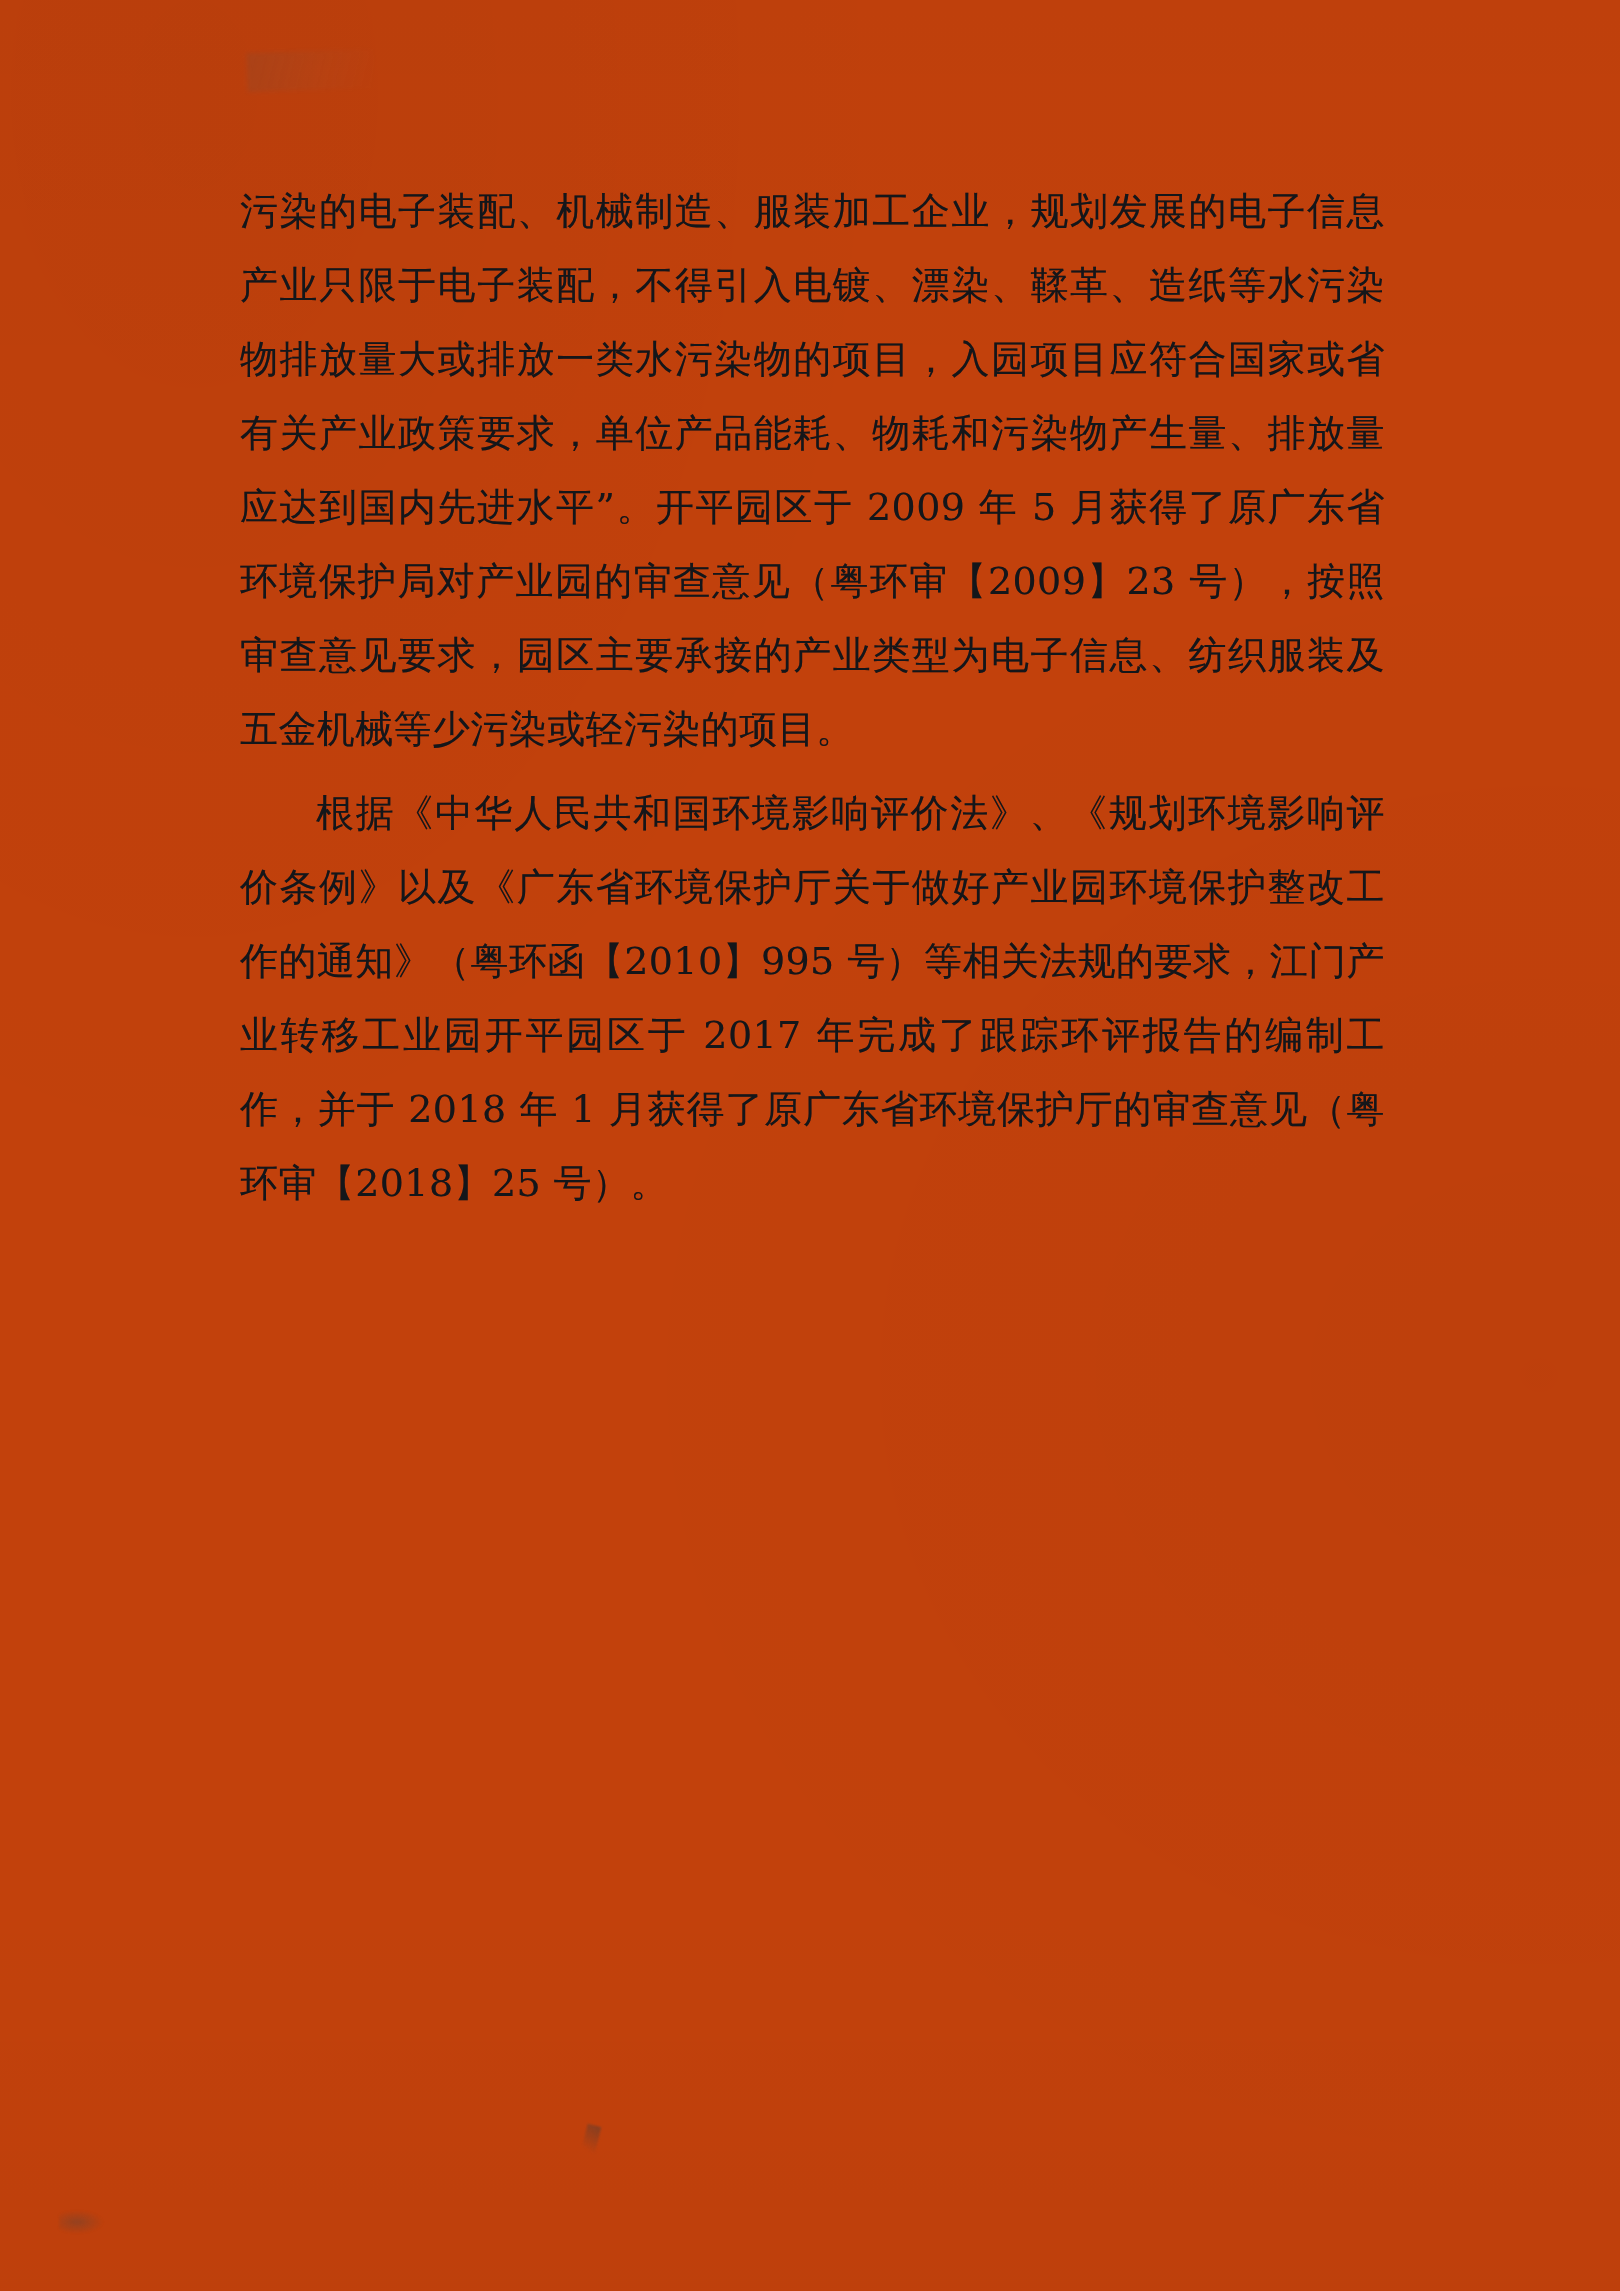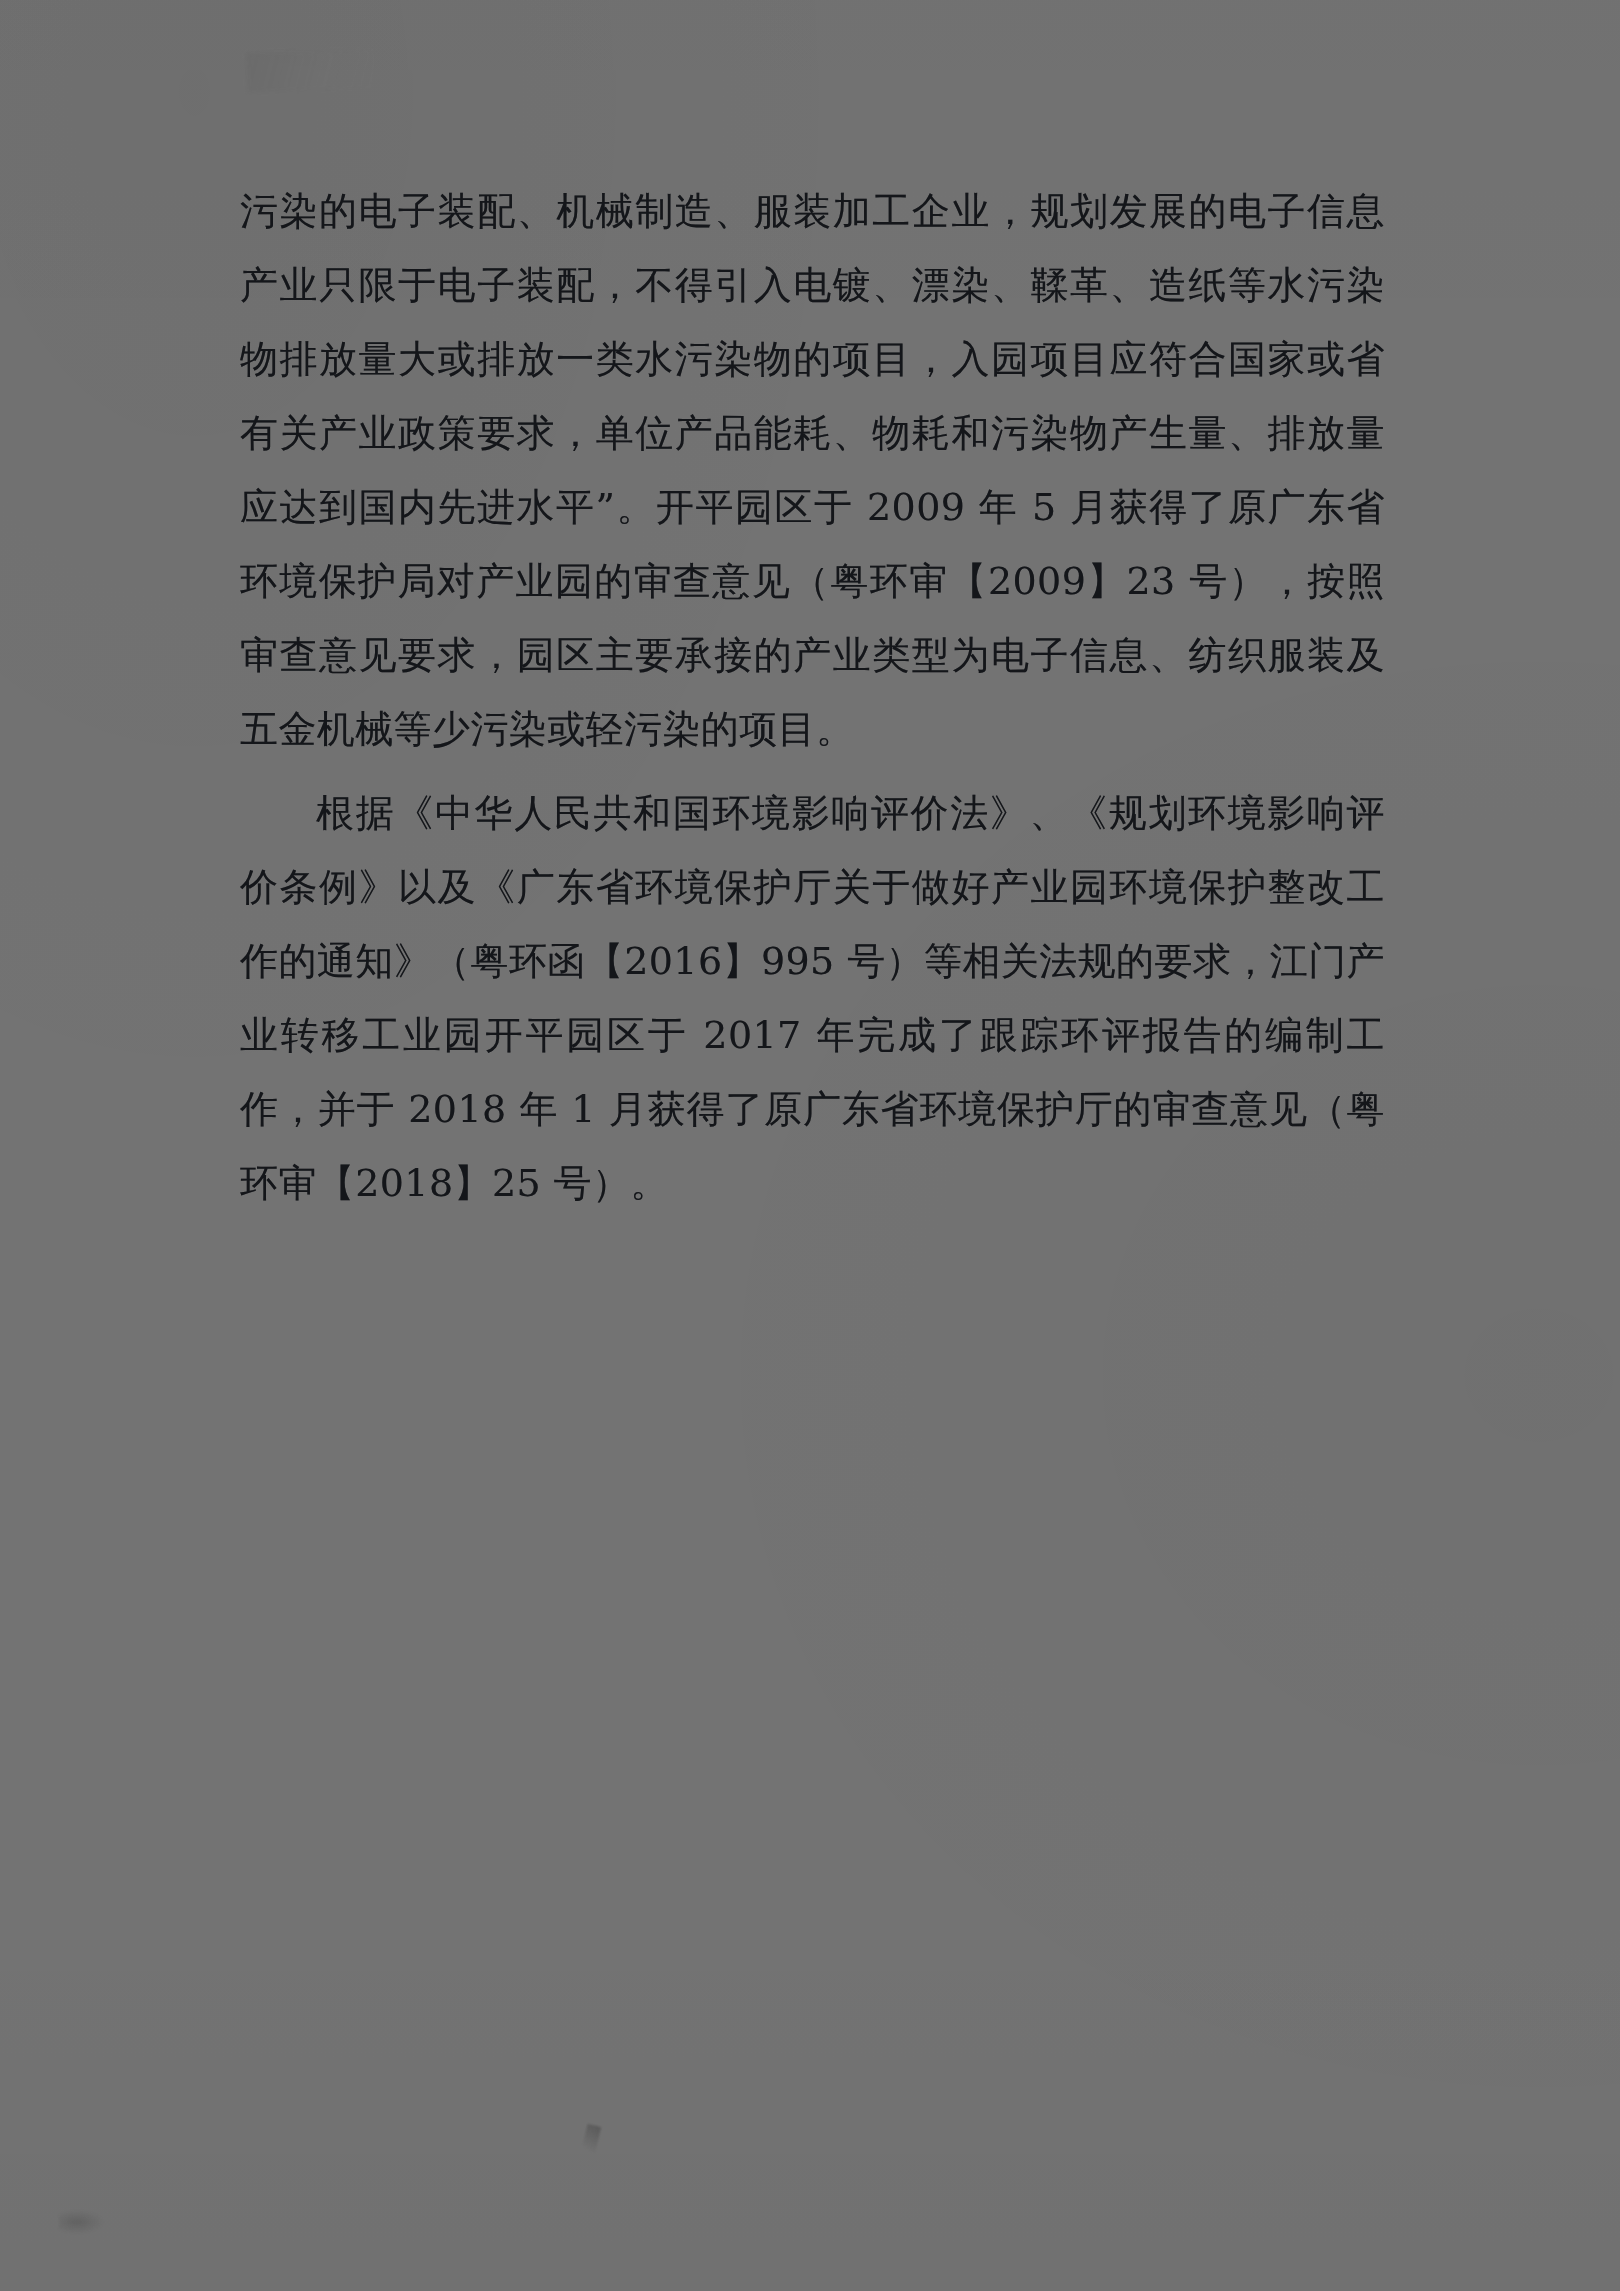--- a/index.html
+++ b/index.html
@@ -7,21 +7,21 @@
     padding: 0;
     background: #ffffff;
   }
   body {
     font-family: "DejaVu Serif", "Liberation Serif", serif;
   }
   .page {
     position: relative;
     width: 1620px;
     height: 2292px;
-    background: #737373;
+    background: #c2410c;
     overflow: hidden;
   }
   
   .page::before {
     content: "";
     position: absolute;
     inset: 0;
     background:
       radial-gradient(ellipse at 12% 4%, rgba(0,0,0,0.030), rgba(0,0,0,0) 36%),
       radial-gradient(ellipse at 95% 60%, rgba(0,0,0,0.022), rgba(0,0,0,0) 45%),
@@ -94,17 +94,17 @@
 <body>
 
 <div class="page">
 
   <div class="smudge tl"></div>
   <div class="smudge bm"></div>
   <div class="smudge bl"></div>
 
   <div class="body-text">
     <p class="para">污染的电子装配、机械制造、服装加工企业，规划发展的电子信息产业只限于电子装配，不得引入电镀、漂染、鞣革、造纸等水污染物排放量大或排放一类水污染物的项目，入园项目应符合国家或省有关产业政策要求，单位产品能耗、物耗和污染物产生量、排放量应达到国内先进水平”。开平园区于 2009 年 5 月获得了原广东省环境保护局对产业园的审查意见（粤环审【2009】23 号），按照审查意见要求，园区主要承接的产业类型为电子信息、纺织服装及五金机械等少污染或轻污染的项目。</p>
-    <p class="para indent">根据《中华人民共和国环境影响评价法》、《规划环境影响评价条例》以及《广东省环境保护厅关于做好产业园环境保护整改工作的通知》（粤环函【2016】995 号）等相关法规的要求，江门产业转移工业园开平园区于 2017 年完成了跟踪环评报告的编制工作，并于 2018 年 1 月获得了原广东省环境保护厅的审查意见（粤环审【2018】25 号）。</p>
+    <p class="para indent">根据《中华人民共和国环境影响评价法》、《规划环境影响评价条例》以及《广东省环境保护厅关于做好产业园环境保护整改工作的通知》（粤环函【2010】995 号）等相关法规的要求，江门产业转移工业园开平园区于 2017 年完成了跟踪环评报告的编制工作，并于 2018 年 1 月获得了原广东省环境保护厅的审查意见（粤环审【2018】25 号）。</p>
   </div>
 
 </div>
 
 
 </body></html>

